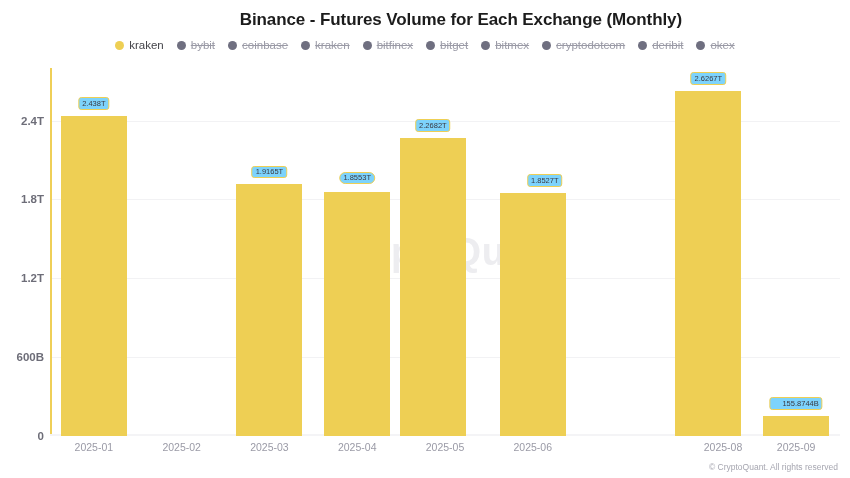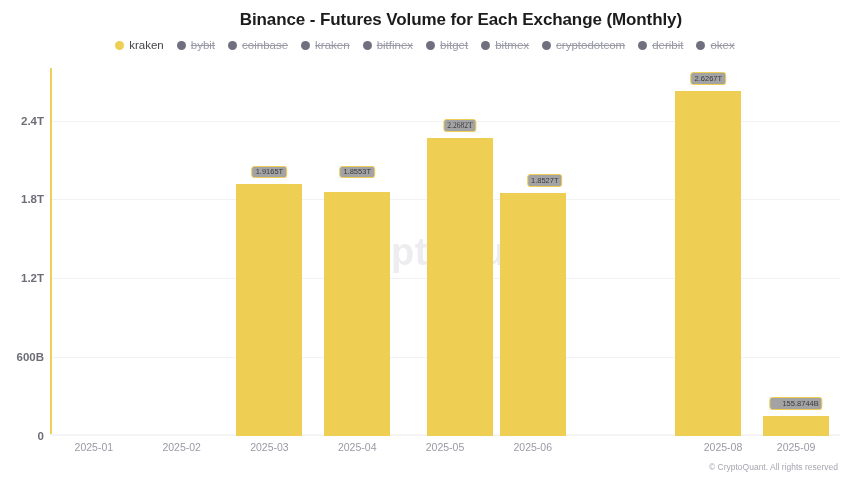--- a/index.html
+++ b/index.html
@@ -152,21 +152,21 @@
     bottom: 0;
     left: 50%;
     transform: translateX(-50%);
     width: 66px;
     background: #eecf54;
   }
   .bar-label {
     position: absolute;
     left: 50%;
     transform: translateX(-50%);
-    background: #a3a3a3;
+    background: #7dd3fc;
     border: 1px solid #eecf54;
     border-radius: 3px;
     font-size: 7.5px;
     color: #3a3a42;
     padding: 1.5px 3px;
     white-space: nowrap;
     line-height: 1;
   }
 
   
@@ -256,29 +256,33 @@
 
   <div class="plot-area">
       <div class="grid-line" style="top: 52.5714px;"></div>
       <div class="grid-line" style="top: 131.429px;"></div>
       <div class="grid-line" style="top: 210.286px;"></div>
       <div class="grid-line" style="top: 289.143px;"></div>
     <div class="watermark">CryptoQuant</div>
     <div class="axis-y"></div>
     <div class="axis-x"></div>
     <div class="bars">
+        <div class="bar-slot" style="left: 0px; width: 87.7778px;">
+          <div class="bar" style="height: 320.423px; background: rgb(238, 207, 84);"></div>
+          <div class="bar-label" style="bottom: 326.423px;">2.438T</div>
+        </div>
         <div class="bar-slot" style="left: 175.556px; width: 87.7778px;">
           <div class="bar" style="height: 251.883px; background: rgb(238, 207, 84);"></div>
           <div class="bar-label" style="bottom: 257.883px;">1.9165T</div>
         </div>
         <div class="bar-slot" style="left: 263.333px; width: 87.7778px;">
           <div class="bar" style="height: 243.839px; background: rgb(238, 207, 84);"></div>
-          <div class="bar-label" style="bottom: 258px;">1.8553T</div>
-        </div>
-        <div class="bar-slot" style="left: 366px; width: 87.7778px; font-family: Liberation Serif, serif;">
+          <div class="bar-label" style="bottom: 252px; border-radius: 6px;">1.8553T</div>
+        </div>
+        <div class="bar-slot" style="left: 339px; width: 87.7778px;">
           <div class="bar" style="height: 298.106px; background: rgb(238, 207, 84);"></div>
           <div class="bar-label" style="bottom: 304.106px;">2.2682T</div>
         </div>
         <div class="bar-slot" style="left: 438.889px; width: 87.7778px;">
           <div class="bar" style="height: 243.498px; background: rgb(238, 207, 84);"></div>
           <div class="bar-label" style="bottom: 249.498px; margin-left: 12px;">1.8527T</div>
         </div>
         <div class="bar-slot" style="left: 614.444px; width: 87.7778px;">
           <div class="bar" style="height: 345.223px; background: rgb(238, 207, 84);"></div>
           <div class="bar-label" style="bottom: 351.223px;">2.6267T</div>

